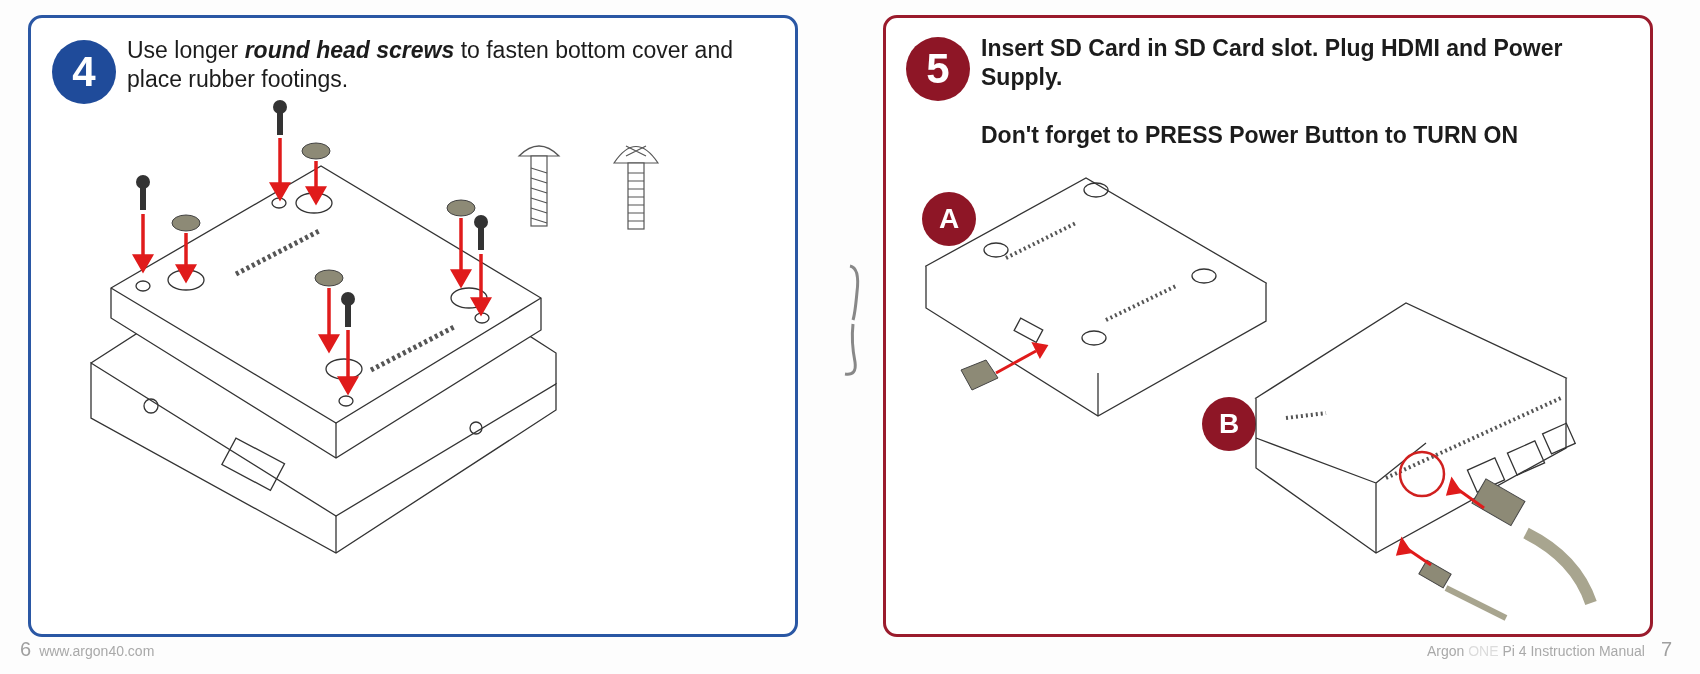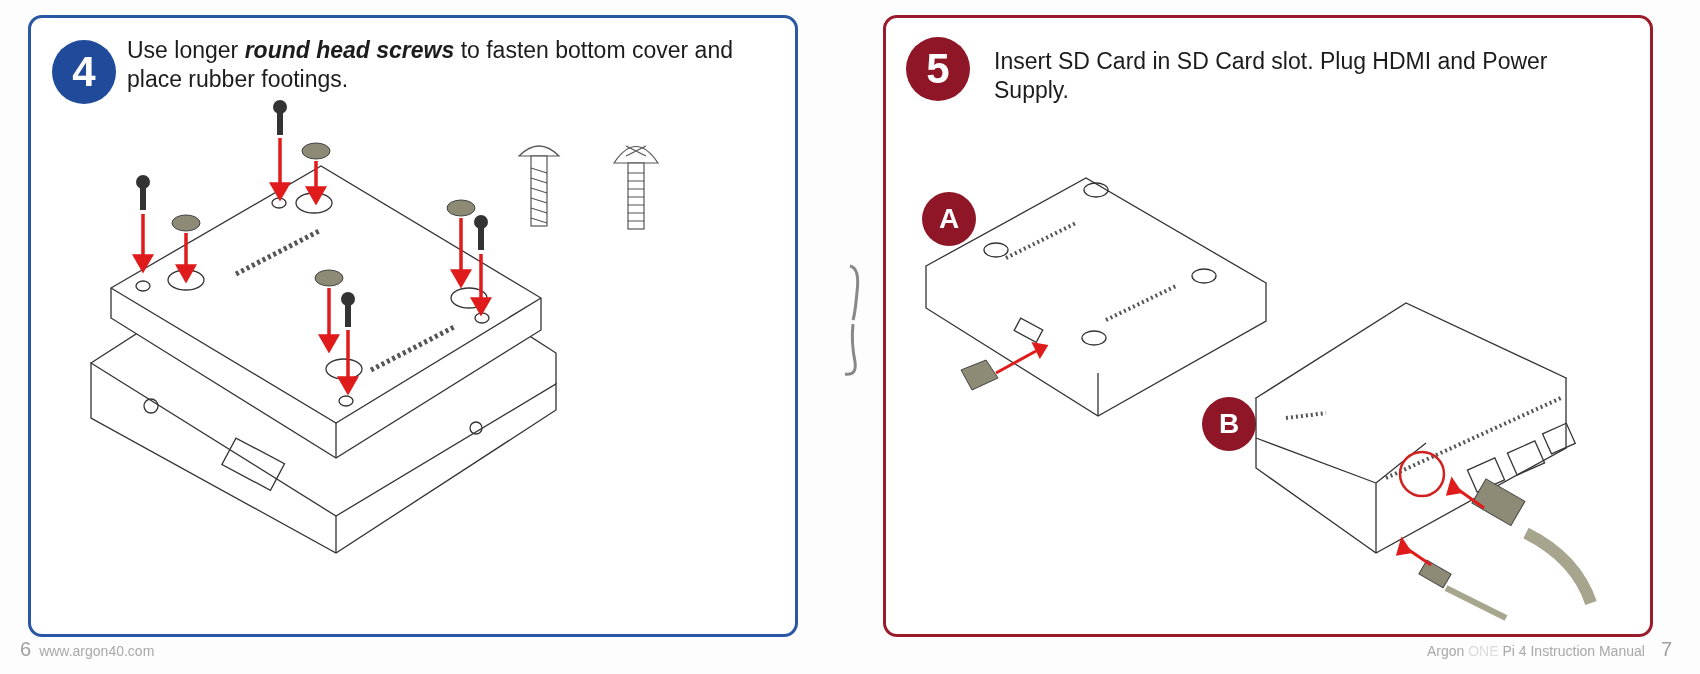--- a/index.html
+++ b/index.html
@@ -20,21 +20,21 @@
     color:#fff; font-weight:bold; font-size:42px; line-height:64px; text-align:center;
   }
   #panel-4 .step-badge { left:21px; top:22px; background:#1f4b9a; }
   #panel-5 .step-badge { left:20px; top:19px; background:#8e1626; }
   .instr {
     position:absolute; font-size:23px; line-height:29px; color:#1c1c1c;
   }
   #panel-4 .instr { left:96px; top:18px; width:640px; }
   #panel-5 .instr { left:95px; top:16px; width:640px; }
   .instr em { font-weight:bold; font-style:italic; }
-  .instr p { margin:13px; }
+  .instr p { margin:0;font-weight:bold; }
   .instr .gap { height:29px; }
   .sub-badge {
     position:absolute; width:54px; height:54px; border-radius:50%;
     background:#8e1626; color:#fff; font-weight:bold; font-size:28px;
     line-height:54px; text-align:center;
   }
   svg.illus { position:absolute; left:0; top:0; }
   .footer { position:absolute; top:638px; font-size:14px; color:#a9a9a9; }
   #footer-left { left:20px; }
   #footer-left .pnum { font-size:20px; color:#a0a0a0; margin-right:8px; }
@@ -144,20 +144,21 @@
 
 <svg id="binding-clip" width="40" height="120">
   <path d="M15 4 Q25 6 22 30 Q20 52 18 58 M18 62 Q16 80 20 100 Q22 114 10 112" fill="none" stroke="#888" stroke-width="3"></path>
 </svg>
 
 <div class="panel" id="panel-5">
   <div class="step-badge">5</div>
   <div class="instr">
     <p>Insert SD Card in SD Card slot. Plug HDMI and Power Supply.</p>
     <div class="gap"></div>
+    <p>Don't forget to PRESS Power Button to TURN ON</p>
   </div>
 
   <div class="sub-badge" style="left:36px; top:174px;">A</div>
   <div class="sub-badge" style="left:316px; top:379px;">B</div>
 
   <svg class="illus" width="770" height="622">
     <g fill="none" stroke="#333" stroke-width="1.3">
 
       <path d="M40 248 L200 160 L380 265 L212 355 Z" fill="#fff"></path>
       <path d="M40 248 L40 290 L212 398 L380 303 L380 265" fill="#fff"></path>

